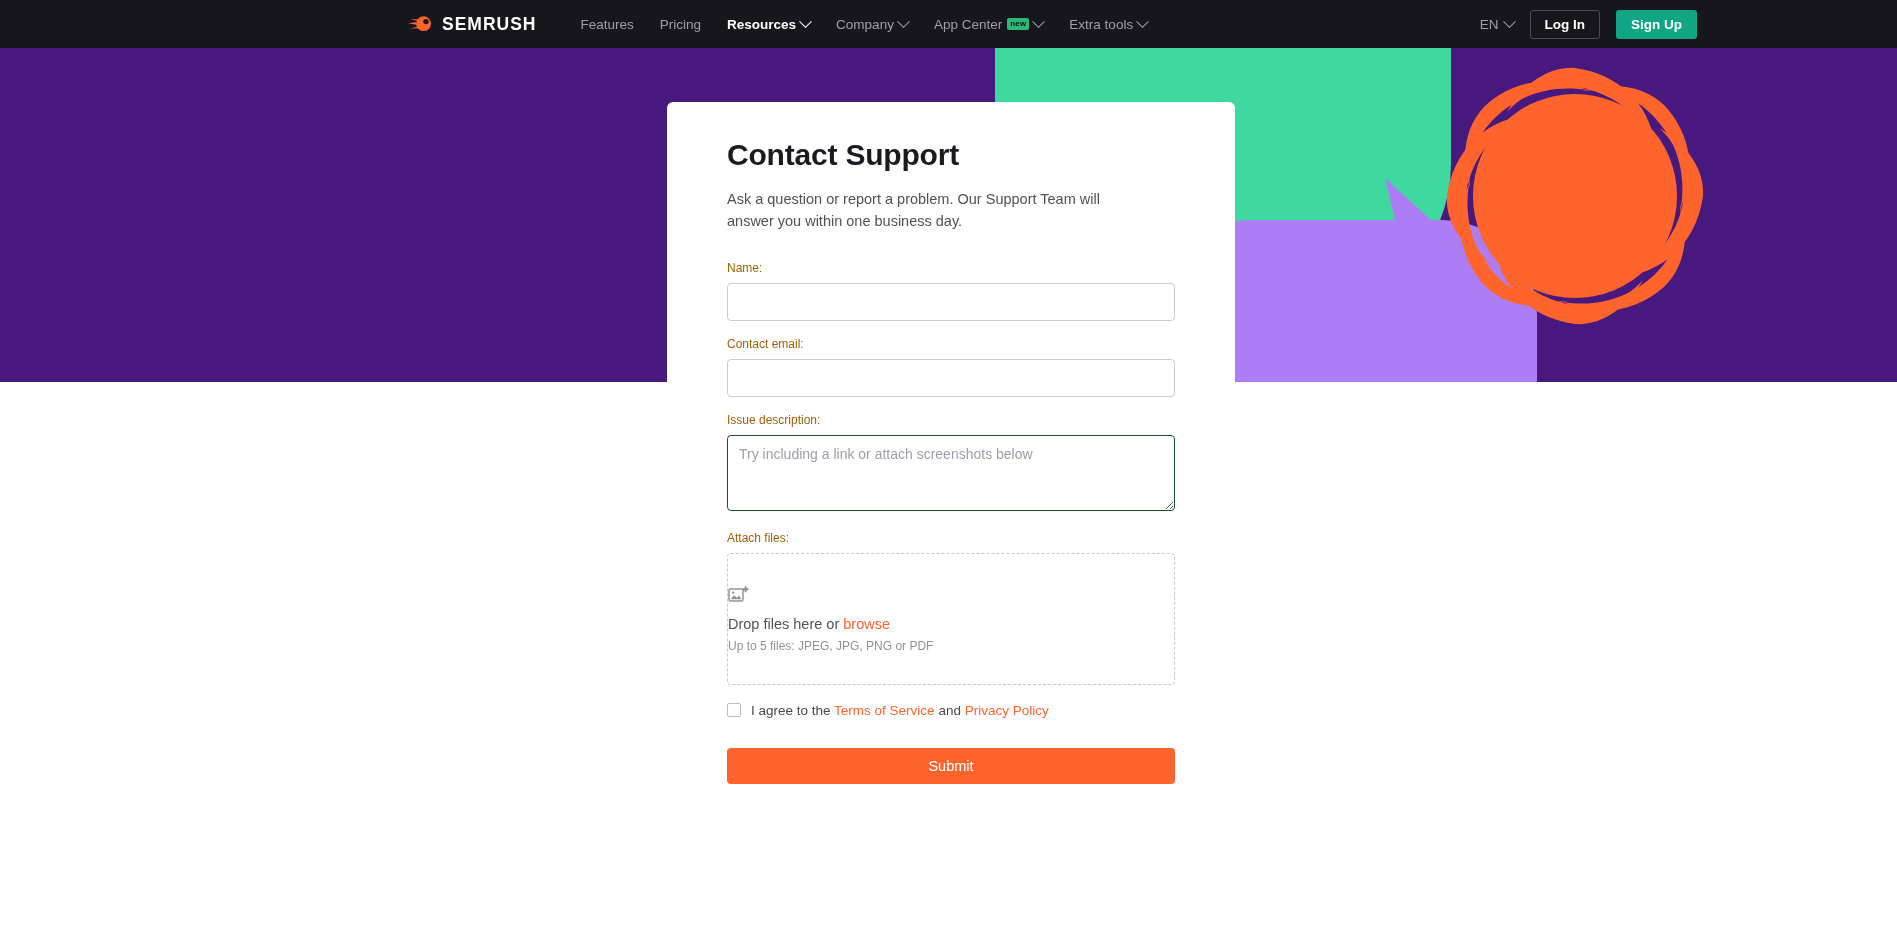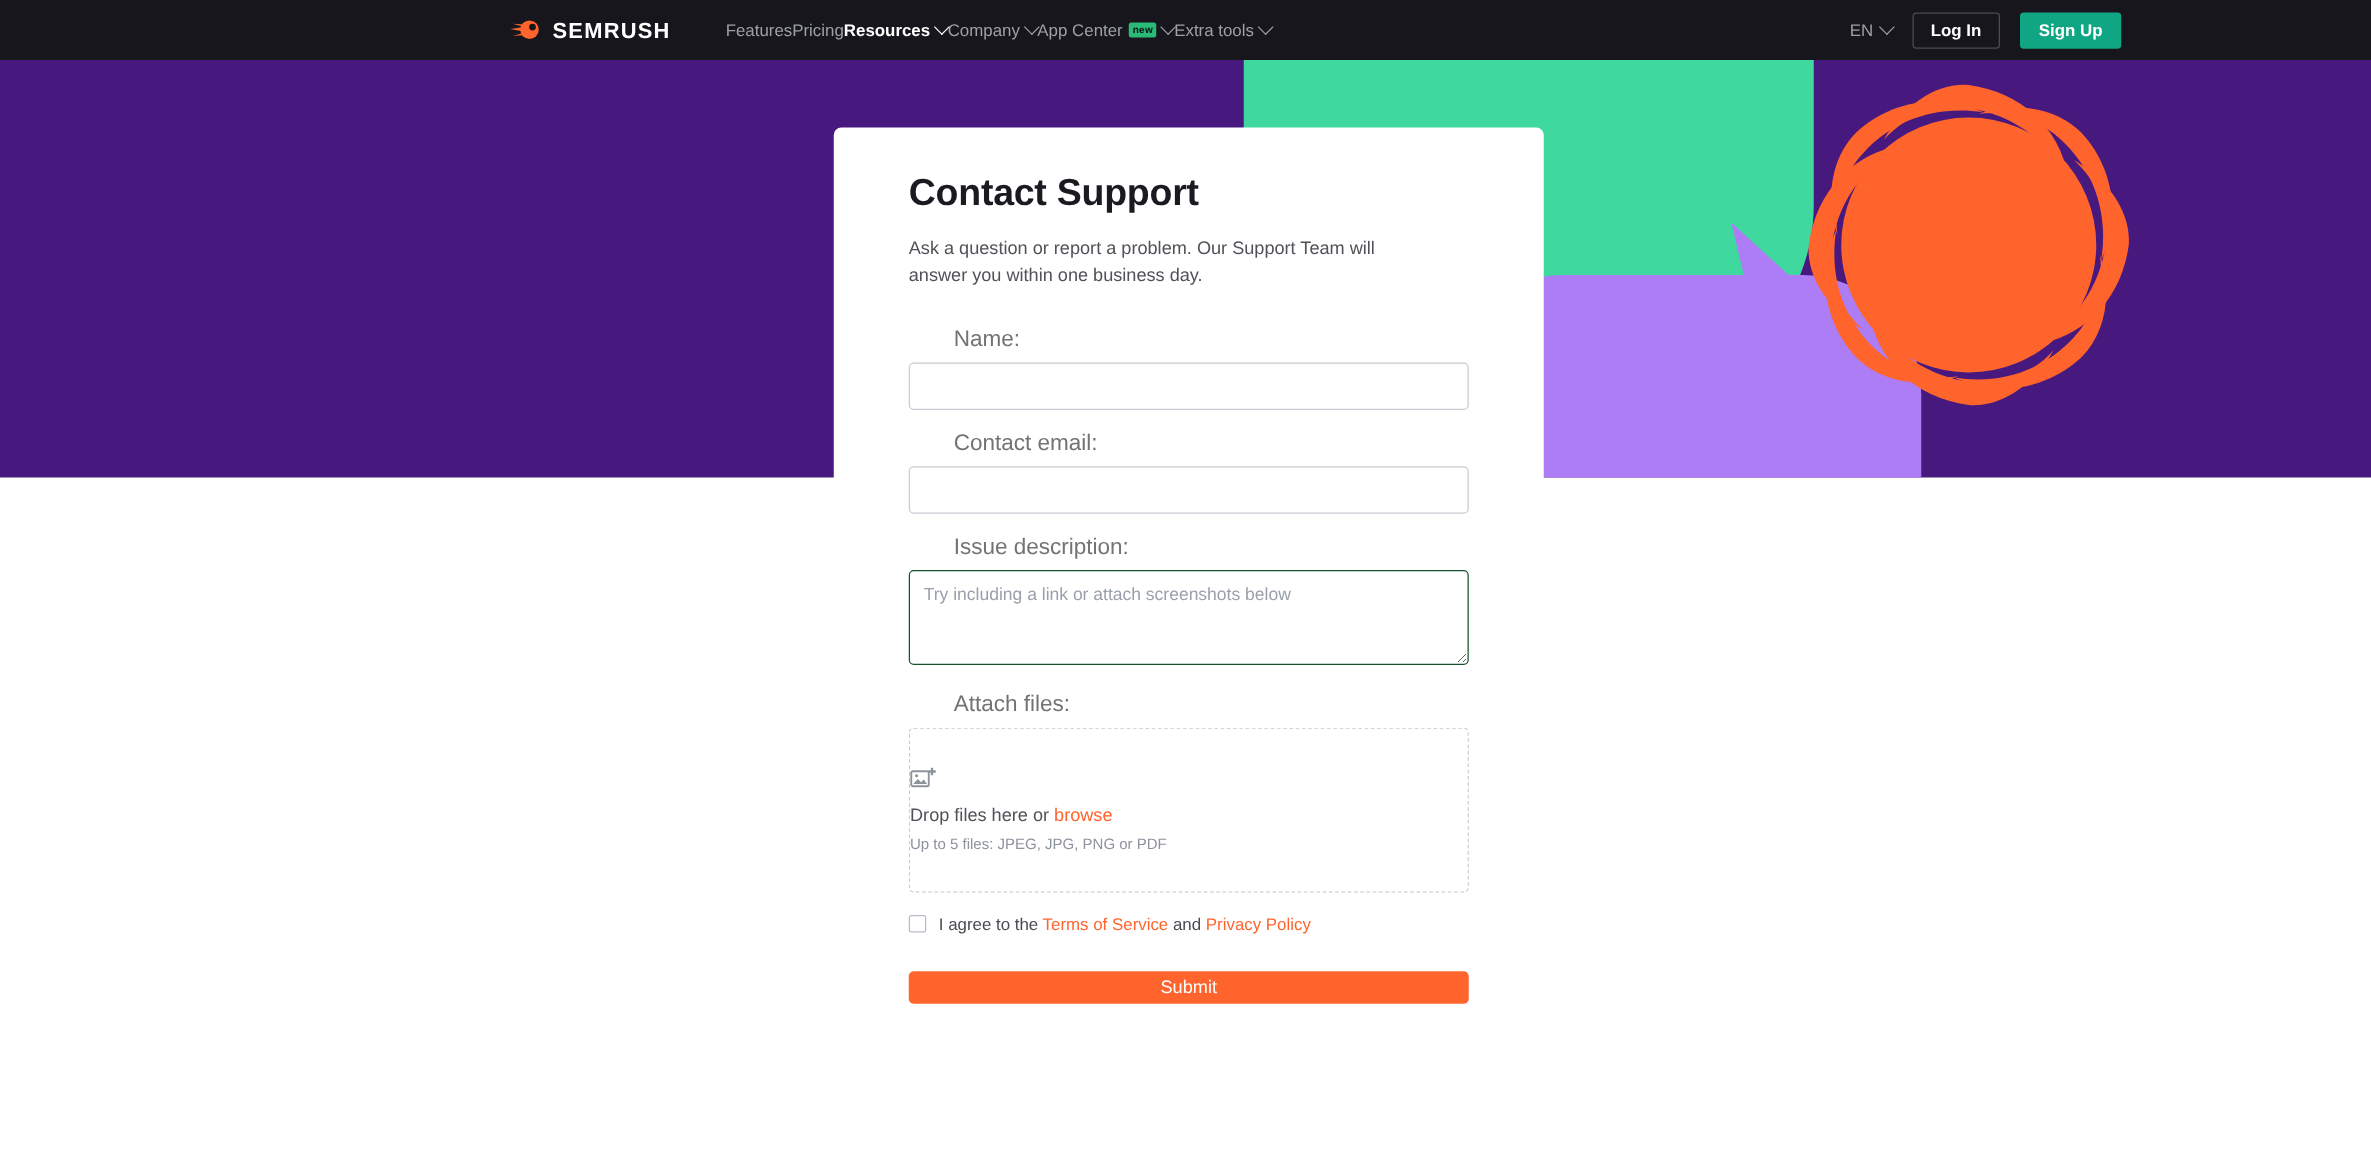--- a/index.html
+++ b/index.html
@@ -25,21 +25,21 @@
     margin-left: 408px;
     cursor: pointer;
   }
   .logo-mark { width: 26px; height: 20px; display: block; }
   .logo-text {
     color: #ffffff; font-size: 17.5px; font-weight: bold;
     letter-spacing: 1.0px;
   }
   .nav-links {
     display: flex; align-items: center;
-    margin-left: 44px; 
+    margin-left: 44px; gap: 26px;
   }
   .nav-item {
     display: flex; align-items: center; gap: 5px;
     color: #9ea0a8; font-size: 13.5px;
     cursor: pointer; white-space: nowrap;
     padding: 4px 0;
   }
   .nav-item.active { color: #ffffff; font-weight: bold; }
   .chev {
     width: 9px; height: 9px; display: inline-block;
@@ -107,23 +107,22 @@
   }
   .page-sub {
     margin: 0 0 28px 0;
     font-size: 14.5px; line-height: 1.55;
     color: #515158; max-width: 420px;
   }
 
   .field { margin-bottom: 16px; }
   .field-label {
     display: block;
-    font-size: 18px; color: #737373;
+    font-size: 12px; color: #a16207;
     margin-bottom: 8px;
-    margin-left: 36px;
   }
   .text-input {
     width: 100%; height: 38px;
     border: 1px solid #c9ccd3; border-radius: 4px;
     background: #ffffff;
     padding: 0 11px;
     font-size: 14px; color: #1a1a21;
     font-family: inherit;
     outline: none;
   }
@@ -180,21 +179,21 @@
   }
   .agree-box {
     width: 14px; height: 14px; flex: 0 0 14px;
     border: 1px solid #b8bcc5; border-radius: 2px;
     background: #ffffff; cursor: pointer;
   }
   .agree-text { font-size: 13.5px; color: #4a4a52; }
   .link-orange { color: #ff642d; cursor: pointer; }
 
   .btn-submit {
-    width: 100%; height: 26px;
+    width: 100%; height: 36px;
     background: #ff642d; border: none; border-radius: 4px;
     color: #ffffff; font-size: 14.5px;
     cursor: pointer; font-family: inherit;
   }
 </style>
 </head>
 <body>
 
 <div class="navbar">
 

